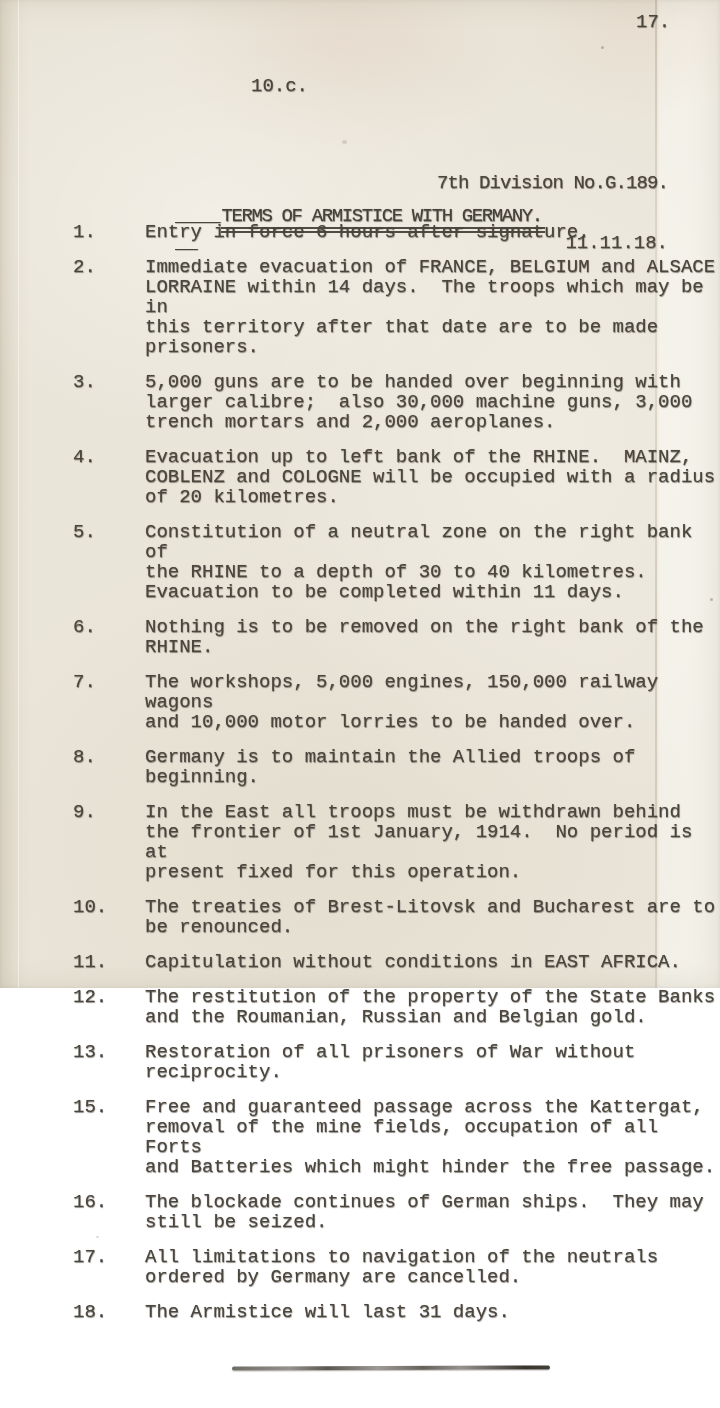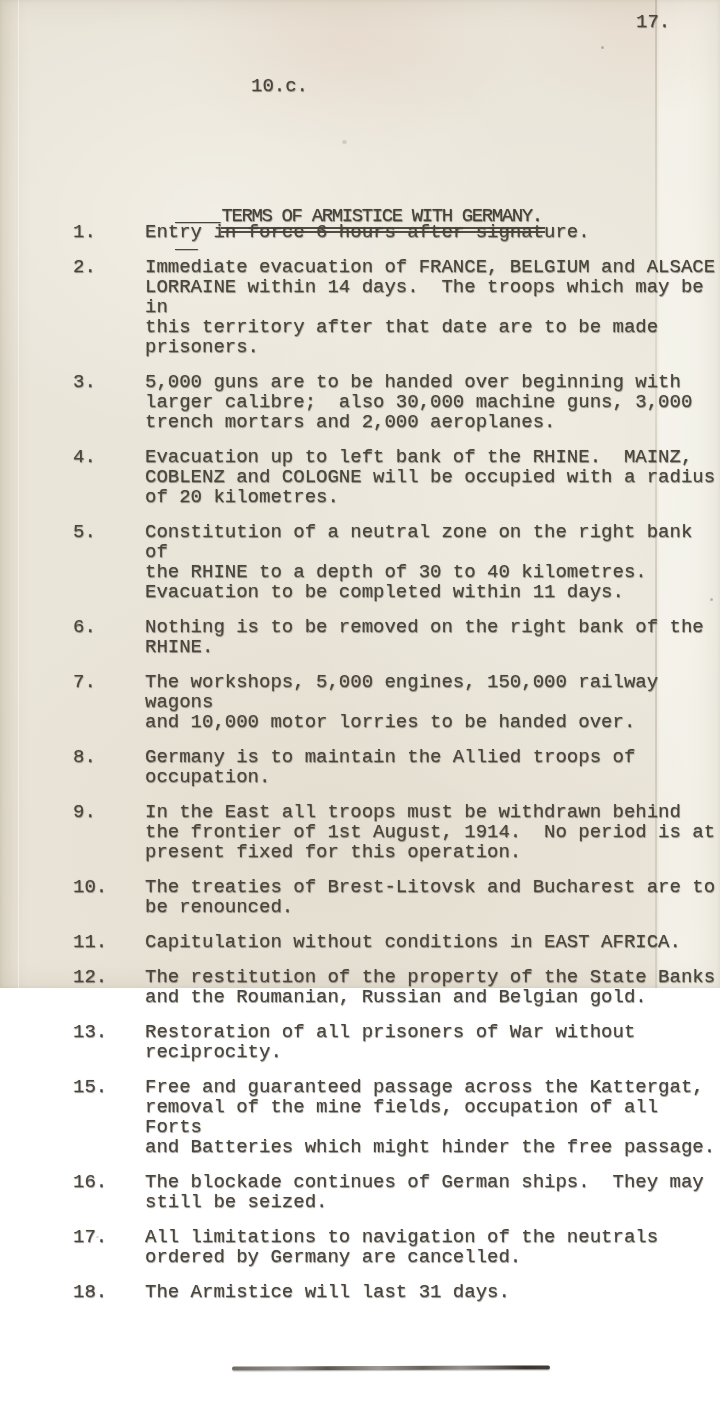--- a/index.html
+++ b/index.html
@@ -89,20 +89,24 @@
   <div class="crease-left"></div>
   <div class="speck s1"></div>
   <div class="speck s2"></div>
   <div class="speck s3"></div>
   <div class="speck s4"></div>
 
   <div class="tw page-number">17.</div>
 
   <div class="tw ref">10.c.</div>
 
+  <div class="tw division">
+    <div class="l1">7th Division No.G.189.</div>
+    <div class="l2">11.11.18.</div>
+  </div>
 
   <div class="tw title-wrap">
     <span class="title">TERMS OF ARMISTICE WITH GERMANY.</span>
   </div>
 
   <ol class="terms">
   <li class="tw term">
     <span class="term-number">1.</span>
     <span class="term-text">Entry in force 6 hours after signature.</span>
   </li>
@@ -144,27 +148,27 @@
 
   <li class="tw term">
     <span class="term-number">7.</span>
     <span class="term-text">The workshops, 5,000 engines, 150,000 railway wagons
 and 10,000 motor lorries to be handed over.</span>
   </li>
 
   <li class="tw term">
     <span class="term-number">8.</span>
     <span class="term-text">Germany is to maintain the Allied troops of
-occupation.</span>
+beginning.</span>
   </li>
 
   <li class="tw term">
     <span class="term-number">9.</span>
     <span class="term-text">In the East all troops must be withdrawn behind
-the frontier of 1st August, 1914.  No period is at
+the frontier of 1st January, 1914.  No period is at
 present fixed for this operation.</span>
   </li>
 
   <li class="tw term">
     <span class="term-number">10.</span>
     <span class="term-text">The treaties of Brest-Litovsk and Bucharest are to
 be renounced.</span>
   </li>
 
   <li class="tw term">

